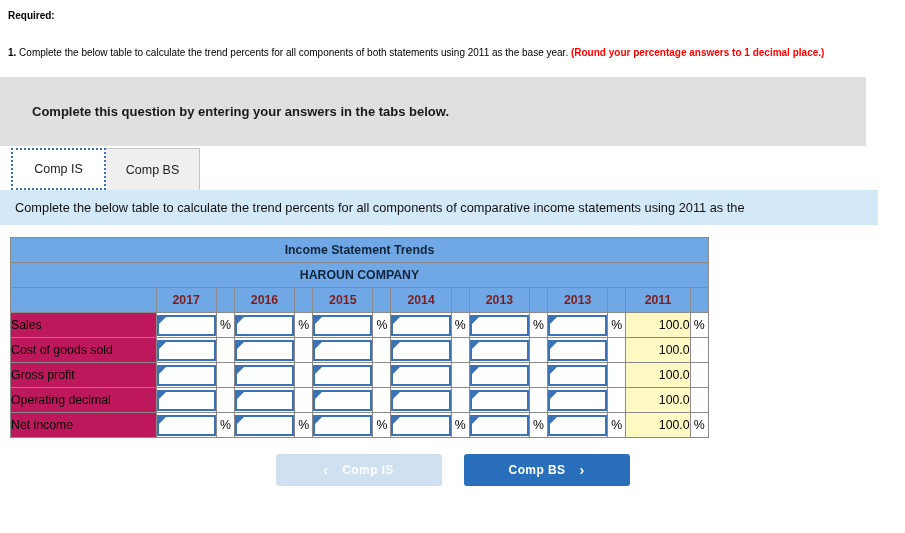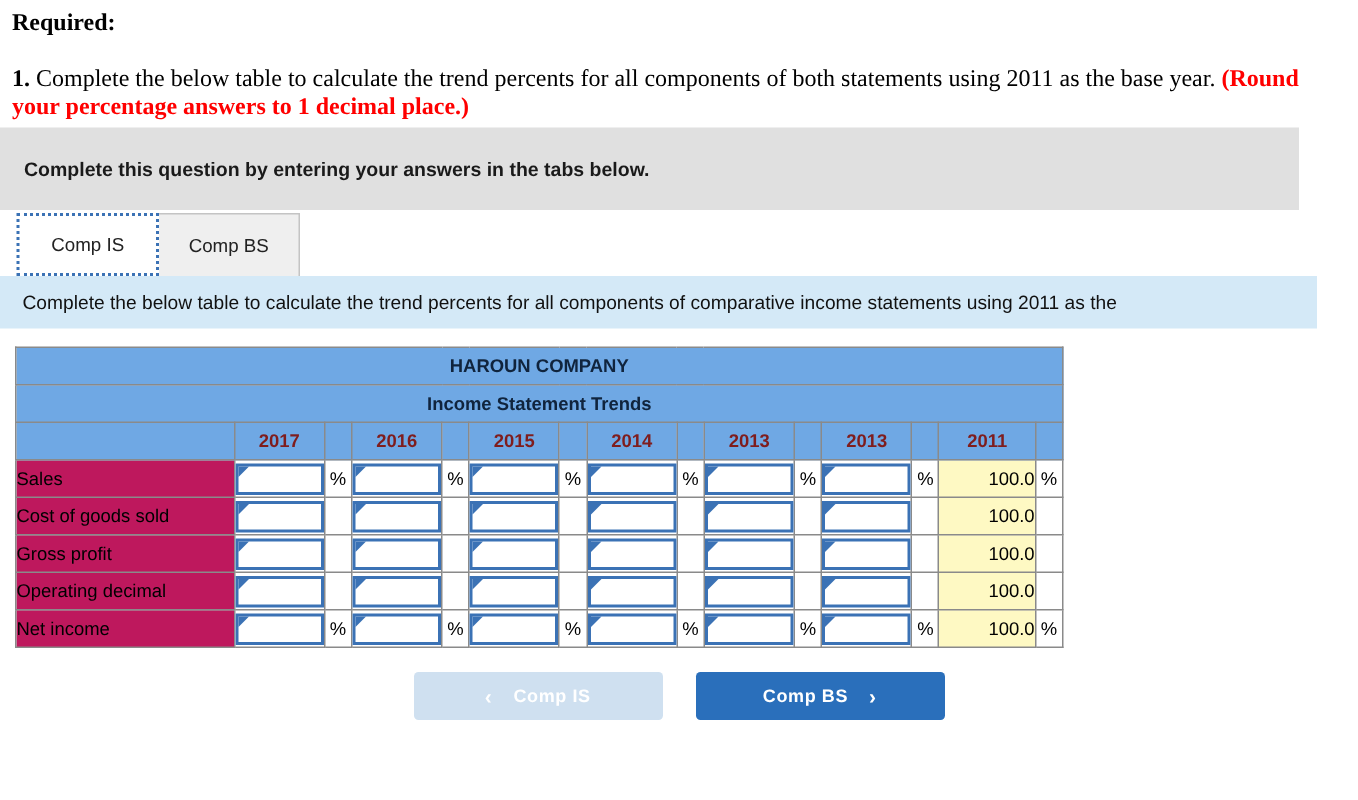--- a/index.html
+++ b/index.html
@@ -8,38 +8,37 @@
     width: 905px; height: 533px;
     background: #ffffff;
     font-family: "Liberation Sans", sans-serif;
     color: #000000;
     overflow: hidden;
   }
 
   
   .prompt {
     padding: 6px 8px 0 8px;
-    font-size: 16px;
+    font-size: 10px;
     line-height: 19px;
-    font-family: Liberation Serif, serif;
   }
   .prompt-required { font-weight: bold; }
   .prompt-line { margin-top: 18px; }
   .prompt-num { font-weight: bold; }
   .prompt-red { color: #ff0000; font-weight: bold; }
 
   
   .gray-banner {
-    margin-top: 4px;
+    margin-top: 15px;
     width: 866px;
-    height: 55px;
+    height: 69px;
     background: #e0e0e0;
     display: flex;
     align-items: center;
-    padding-left: 16px;
+    padding-left: 32px;
   }
   .gray-banner-text {
     font-size: 13px;
     font-weight: bold;
     color: #1a1a1a;
   }
 
   
   .tabstrip {
     margin-top: 0px;
@@ -218,24 +217,24 @@
         <col style="width:18px">
       <col style="width:60px">
         <col style="width:18px">
       <col style="width:60px">
         <col style="width:18px">
       <col style="width:64px">
         <col style="width:18px">
     </colgroup>
     <tbody>
       <tr>
+        <td class="hdr-title" colspan="15">Income Statement Trends</td>
+      </tr>
+      <tr>
         <td class="hdr-title" colspan="15">HAROUN COMPANY</td>
-      </tr>
-      <tr>
-        <td class="hdr-title" colspan="15">Income Statement Trends</td>
       </tr>
 
       <tr>
         <td class="yearhdr-blank"></td>
         <td class="yearhdr">2017</td>
         <td class="yearhdr-blank"></td>
         <td class="yearhdr">2016</td>
         <td class="yearhdr-blank"></td>
         <td class="yearhdr">2015</td>
         <td class="yearhdr-blank"></td>

